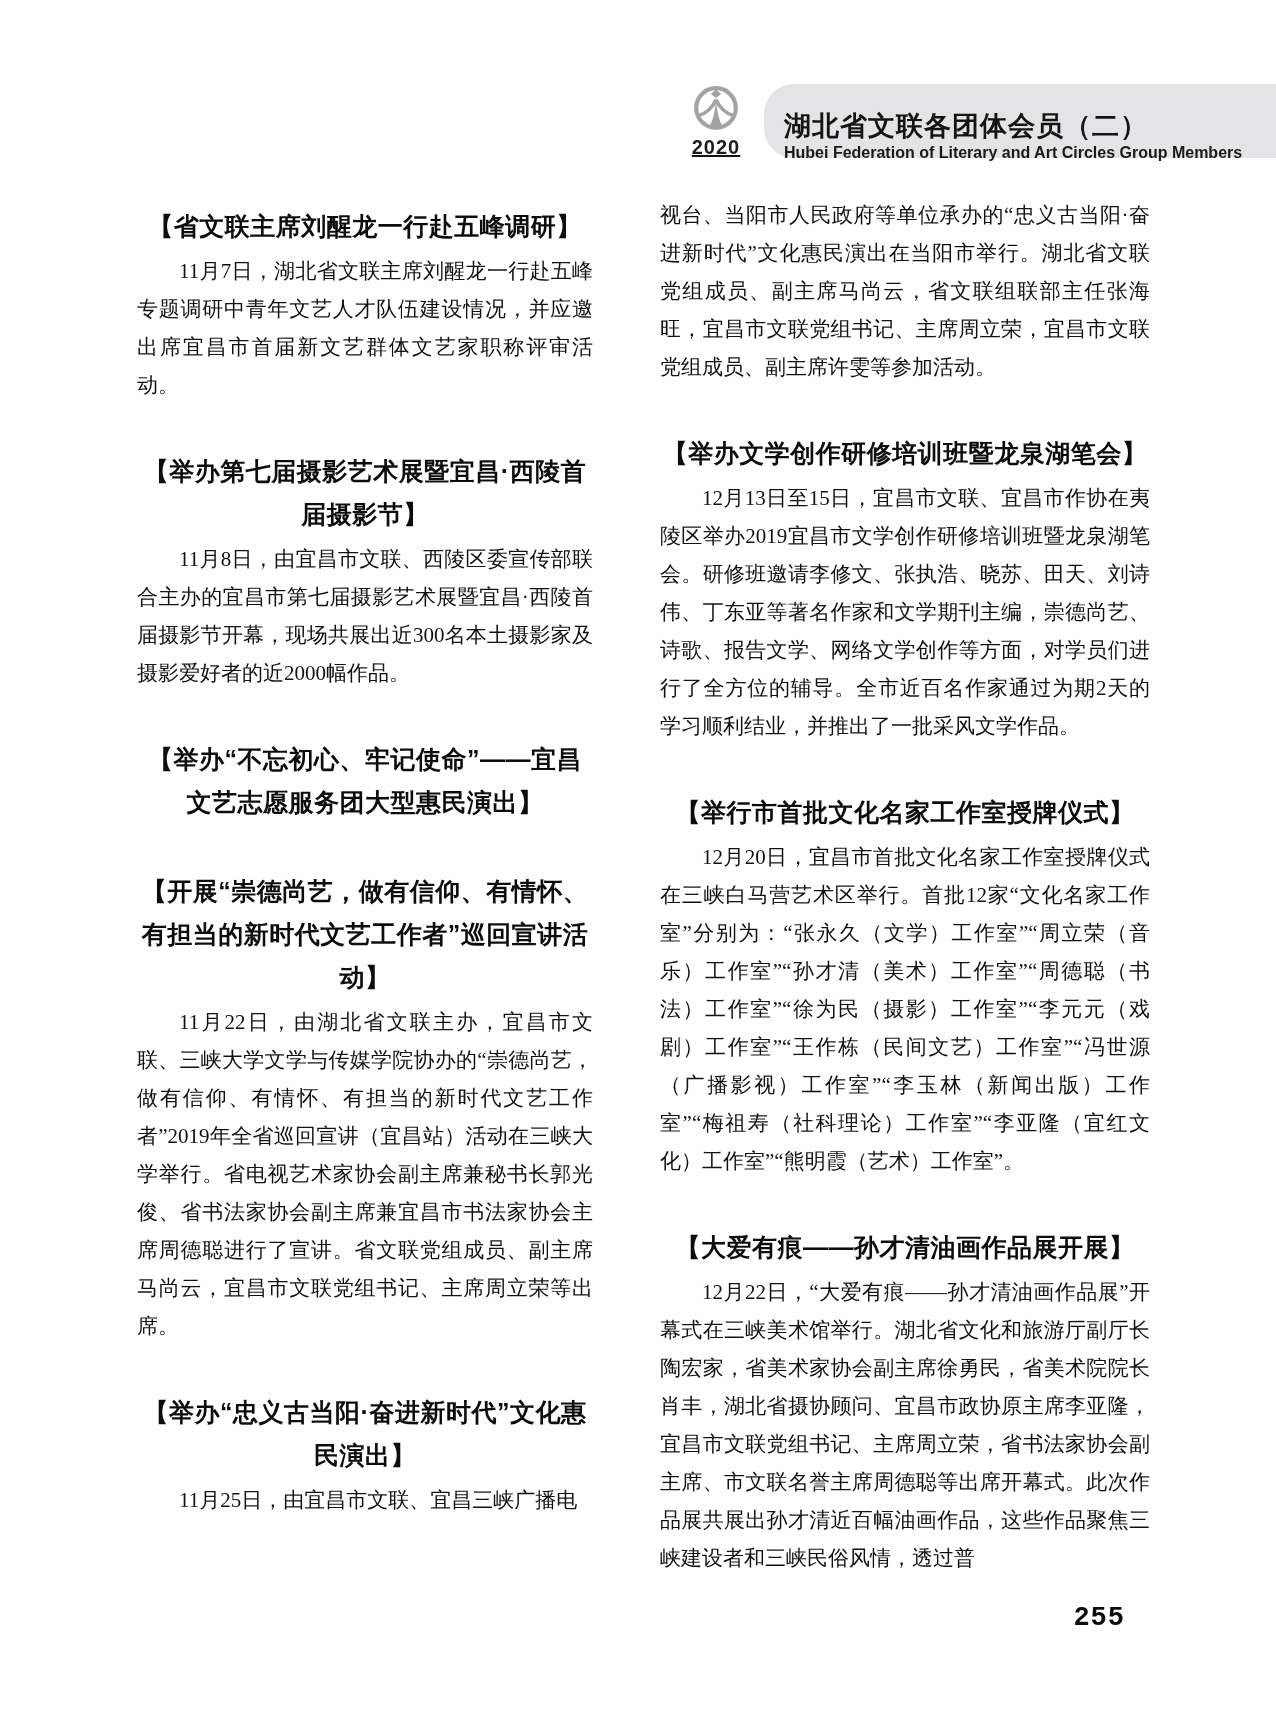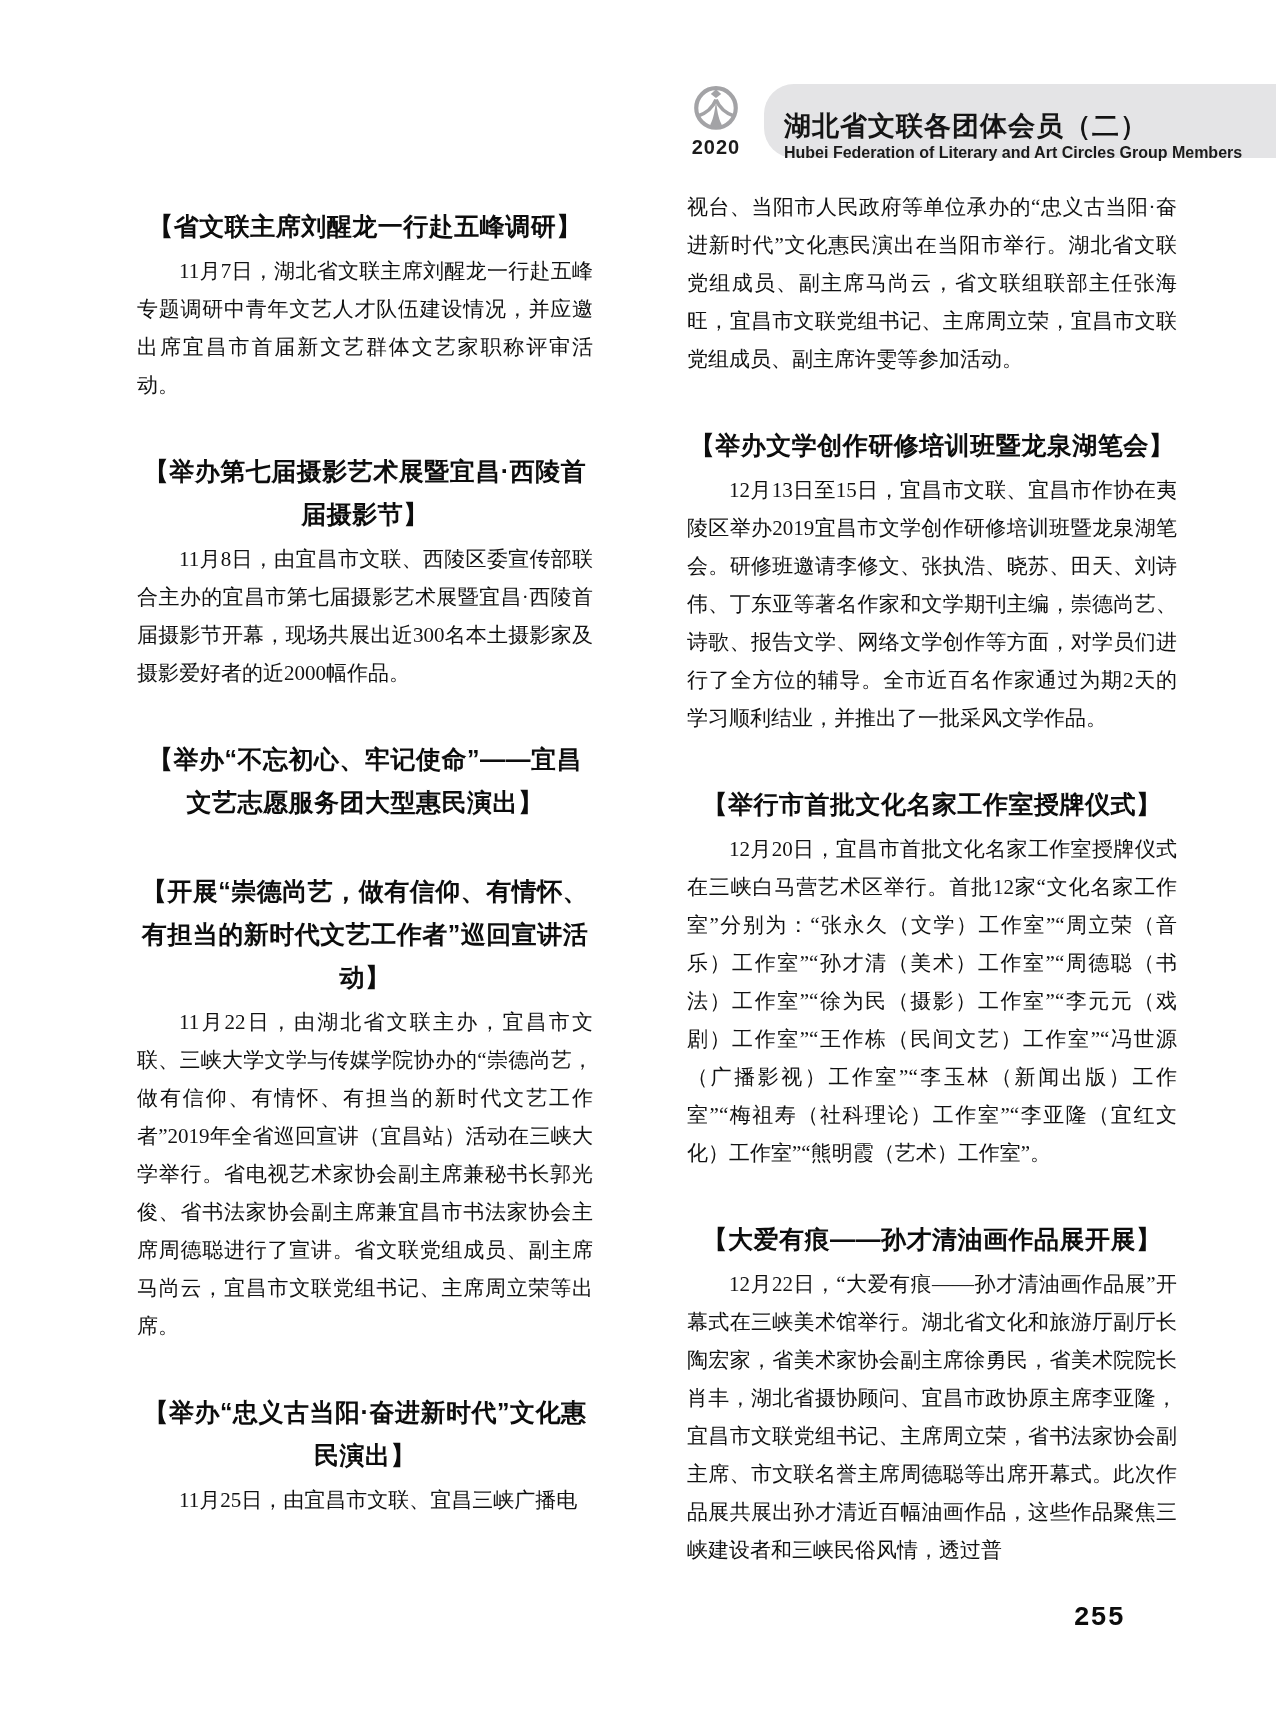--- a/index.html
+++ b/index.html
@@ -17,20 +17,21 @@
     color: #111111;
   }
 
   
   .logo {
     position: absolute;
     left: 688px;
     top: 84px;
     width: 56px;
     text-align: center;
+    text-decoration: underline;
   }
   .logo svg { display: block; margin: 0 auto; }
   .logo-year {
     margin-top: 2px;
     font-family: "Liberation Sans", "DejaVu Sans", sans-serif;
     font-weight: 700;
     font-size: 20px;
     letter-spacing: 1px;
     color: #1c1c1c;
   }
@@ -63,21 +64,21 @@
     color: #1a1a1a;
     white-space: nowrap;
   }
 
   
   .col {
     position: absolute;
     top: 205px;
   }
   .col-left  { left: 137px; width: 456px; }
-  .col-right { left: 660px; width: 490px; top: 188px; margin-left: 27px; }
+  .col-right { left: 660px; width: 490px; top: 196px; }
 
   article { margin: 0; }
   article + article, .cont + article { margin-top: 46px; }
 
   h2.sec-title {
     margin: 0;
     font-family: "Liberation Sans", "DejaVu Sans", sans-serif;
     font-weight: 700;
     font-size: 25px;
     line-height: 43px;

